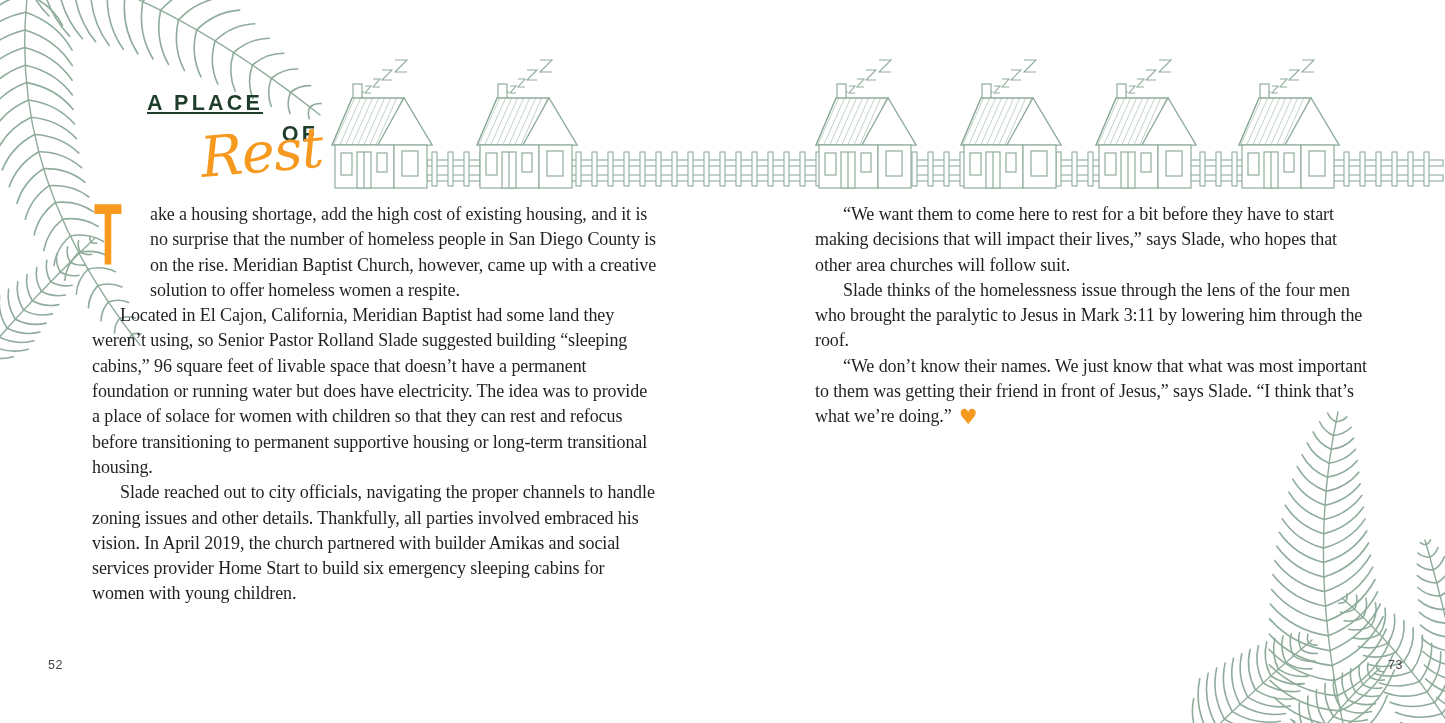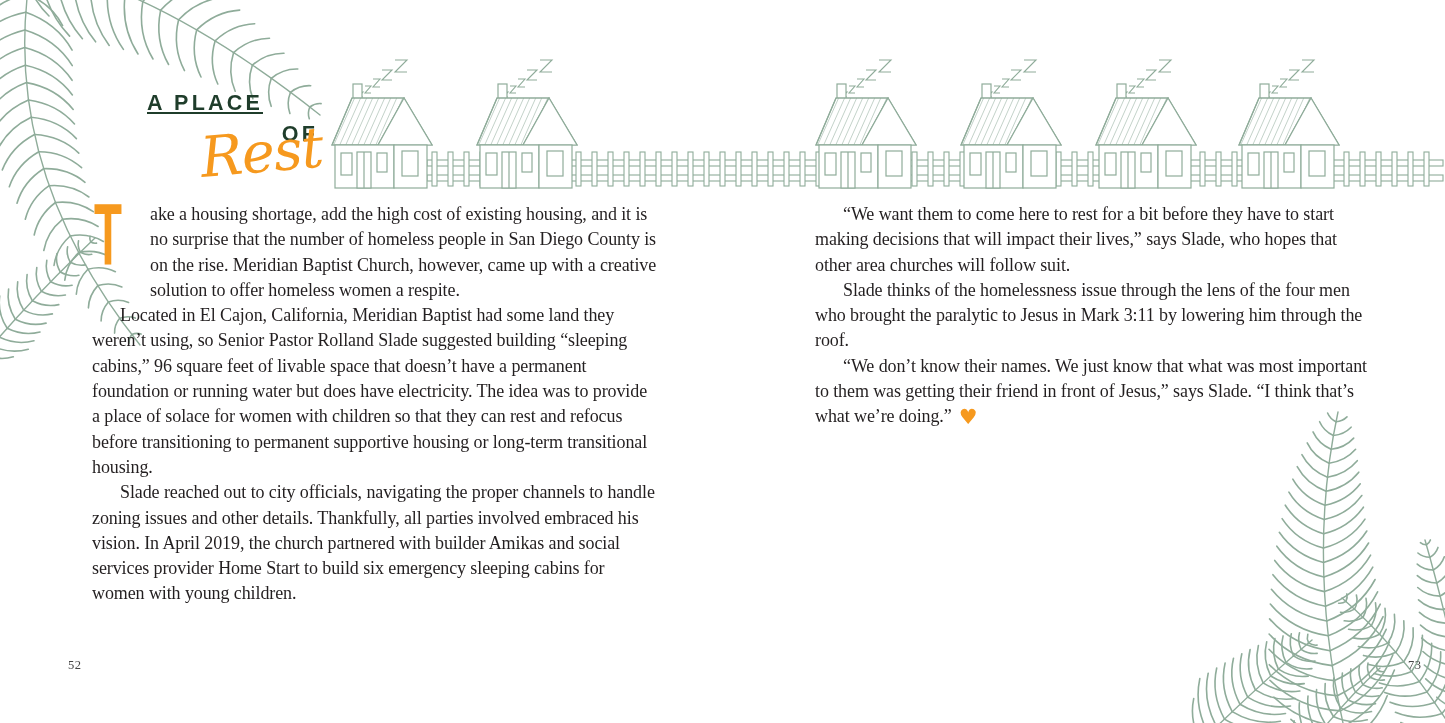--- a/index.html
+++ b/index.html
@@ -29,22 +29,22 @@
 
   
   .dc{float:left;width:44px;height:72px;margin:4px 12px 0 2px;position:relative;}
   .dc span{position:absolute;left:0;top:-16px;font-family:"Liberation Sans",sans-serif;
            font-weight:700;font-size:88px;line-height:88px;color:#f6991e;
            transform:scaleX(0.52);transform-origin:left top;}
 
   .heart{color:#f6991e;font-family:"DejaVu Sans",sans-serif;font-size:21px;
          margin-left:7px;vertical-align:-2px;}
 
-  .pagenum{position:absolute;font-family:Liberation Serif, serif;font-size:12.5px;
-           color:#454545;letter-spacing:0.5px;margin-left:20px;}
+  .pagenum{position:absolute;font-family:Liberation Sans, sans-serif;font-size:12.5px;
+           color:#454545;letter-spacing:0.5px;}
   .pn-left{left:48px;top:658px;}
   .pn-right{left:1388px;top:658px;}
 </style>
 </head>
 <body>
 
 <div class="page">
 
   <svg class="ferns" id="ferns" width="1445" height="723" viewBox="0 0 1445 723">
       <path d="M30,-25 Q0,170 140,345" fill="none" stroke="#8FAC9A" stroke-width="1.4" stroke-linecap="round"></path>

